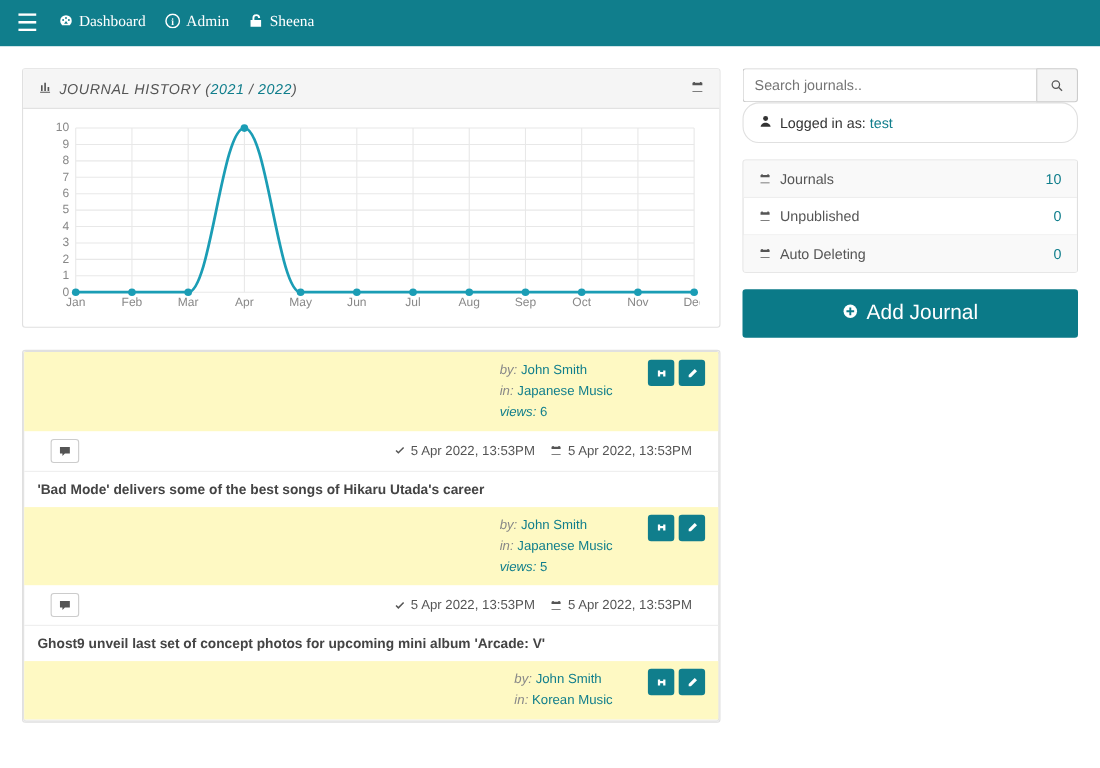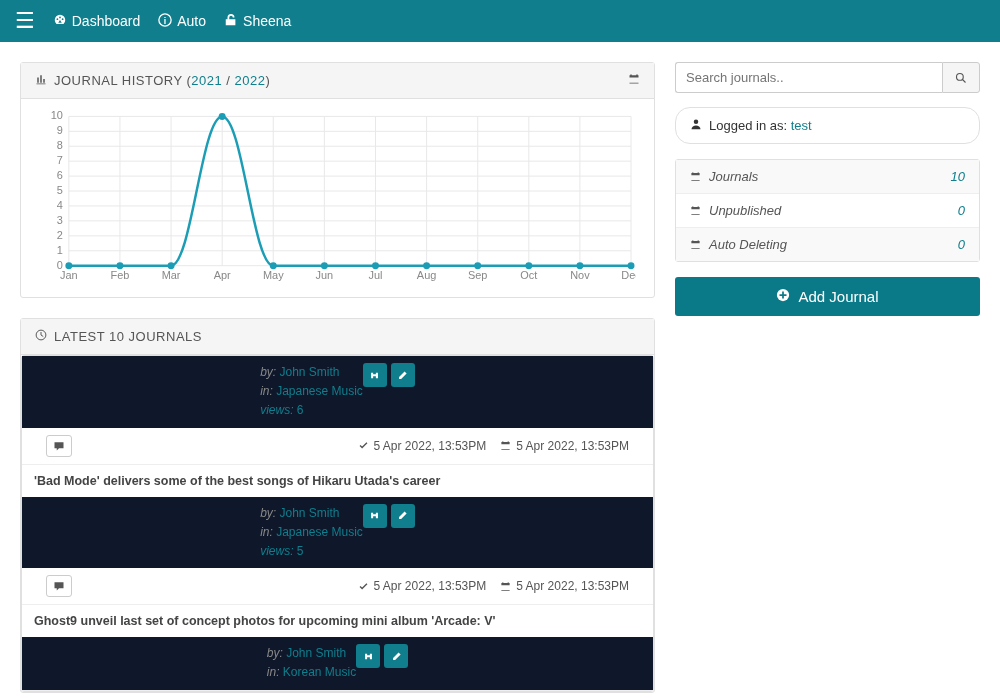--- a/index.html
+++ b/index.html
@@ -1,60 +1,60 @@
 <!DOCTYPE html>
 <html><head>
   <meta charset="utf-8">
   <style>
     * { margin: 0; padding: 0; box-sizing: border-box; }
     body { font-family: -apple-system, BlinkMacSystemFont, "Segoe UI", Arial, sans-serif; background: #fff; color: #333; font-size: 13px; }
     
     .topbar { background: #107e8c; color: #fff; height: 42px; display: flex; align-items: center; padding: 0 15px; }
     .menu-icon { font-size: 22px; cursor: pointer; margin-right: 18px; }
     .brand { font-size: 17px; font-weight: 400; flex: 1; }
-    .topnav { display: flex; gap: 18px; }
+    .topnav { display: flex; gap: 18px; font-family: Liberation Serif, serif; }
     .topnav a { color: #fff; text-decoration: none; font-size: 14px; display: flex; align-items: center; gap: 5px; cursor: pointer; }
     .topnav a svg { width: 14px; height: 14px; fill: #fff; }
     
     .container { display: flex; padding: 20px; gap: 20px; }
     .left-col { flex: 1; min-width: 0; }
     .right-col { width: 305px; }
     
     .panel { border: 1px solid #e0e0e0; border-radius: 3px; margin-bottom: 20px; }
     .panel-header { background: #f5f5f5; padding: 10px 14px; border-bottom: 1px solid #e0e0e0; display: flex; align-items: center; justify-content: space-between; color: #555; font-size: 13px; font-weight: 500; letter-spacing: 0.5px; }
-    .panel-header .title-part { display: flex; align-items: flex-end; gap: 7px; }
+    .panel-header .title-part { display: flex; align-items: flex-end; gap: 7px; font-style: italic; }
     .panel-header a { color: #107e8c; text-decoration: none; }
     .chart-body { padding: 12px 18px 8px 18px; }
     
     .chart-svg { width: 100%; height: 175px; }
     .chart-grid line { stroke: #e8e8e8; stroke-width: 1; }
     .chart-line { fill: none; stroke: #1b9db5; stroke-width: 2.5; }
     .chart-dot { fill: #1b9db5; }
     .axis-text { fill: #888; font-size: 11px; }
     
-    .search-group { display: flex; margin-bottom: 14px; }
+    .search-group { display: flex; margin-bottom: 0; }
     .search-input { flex: 1; border: 1px solid #ccc; border-right: none; padding: 7px 10px; border-radius: 3px 0 0 3px; font-size: 13px; outline: none; }
     .search-btn { width: 38px; border: 1px solid #ccc; background: #f5f5f5; border-radius: 0 3px 3px 0; cursor: pointer; display: flex; align-items: center; justify-content: center; }
     
     .info-card { border: 1px solid #e0e0e0; border-radius: 15px; padding: 10px 14px; margin-bottom: 15px; display: flex; align-items: center; gap: 7px; font-size: 13px; }
     .info-card a { color: #107e8c; text-decoration: none; }
     
     .stat-list { border: 1px solid #e0e0e0; border-radius: 3px; margin-bottom: 15px; }
-    .stat-item { display: flex; align-items: center; justify-content: space-between; padding: 9px 14px; border-bottom: 1px solid #eee; font-size: 13px; font-style: italic; }
+    .stat-item { display: flex; align-items: center; justify-content: space-between; padding: 9px 14px; border-bottom: 1px solid #eee; font-size: 13px; }
     .stat-item:last-child { border-bottom: none; }
     .stat-item:nth-child(odd) { background: #f9f9f9; }
     .stat-label { display: flex; align-items: center; gap: 8px; color: #555; }
     .stat-value { color: #107e8c; }
     
-    .add-btn { width: 100%; background: #0b7a88; color: #fff; border: none; padding: 11px; border-radius: 3px; font-size: 15px; cursor: pointer; display: flex; align-items: center; justify-content: center; gap: 8px; }
+    .add-btn { width: 100%; background: #0b7a88; color: #fff; border: none; padding: 11px; border-radius: 3px; font-size: 19px; cursor: pointer; display: flex; align-items: center; justify-content: center; gap: 8px; }
     
     .journal-list { border: 1px solid #e0e0e0; border-radius: 3px; }
     .journal-item { border-bottom: 1px solid #eee; }
     .ji-title { padding: 9px 12px; font-size: 12.5px; font-weight: 600; color: #444; }
-    .ji-meta { background: #0f172a; padding: 7px 12px; display: flex; justify-content: center; align-items: flex-start; }
+    .ji-meta { background: #fef9c3; padding: 7px 12px; display: flex; justify-content: flex-end; align-items: flex-start; gap: 32px; }
     .ji-meta-left { font-size: 12px; line-height: 1.6; }
     .ji-meta-left a { color: #107e8c; text-decoration: none; }
     .ji-meta-left .lbl { color: #888; font-style: italic; }
     .ji-actions { display: flex; gap: 4px; }
     .sq-btn { width: 24px; height: 24px; background: #107e8c; border-radius: 3px; display: flex; align-items: center; justify-content: center; cursor: pointer; }
     .sq-btn svg { width: 11px; height: 11px; fill: #fff; }
     .ji-footer { display: flex; justify-content: space-between; align-items: center; padding: 7px 24px; font-size: 12px; }
     .comment-btn { border: 1px solid #ccc; background: #fff; border-radius: 3px; width: 26px; height: 22px; display: flex; align-items: center; justify-content: center; cursor: pointer; }
     .ji-dates { display: flex; gap: 14px; color: #555; }
     .ji-dates span { display: flex; align-items: center; gap: 5px; }
@@ -72,21 +72,21 @@
       <span><svg viewBox="0 0 16 16">
             <path d="M8 2a6 6 0 00-6 6 6 6 0 002 4.5h8A6 6 0 0014 8a6 6 0 00-6-6zm0 2a1 1 0 110 2 1 1 0 010-2zM5 6a1 1 0 110 2 1 1 0 010-2zm6 0a1 1 0 110 2 1 1 0 010-2zM8 8l2 3H6l2-3z"></path>
           </svg></span>
       <span>Dashboard</span>
     </a>
     <a>
       <span><svg viewBox="0 0 16 16">
             <circle cx="8" cy="8" r="7" fill="none" stroke="#fff" stroke-width="1.5"></circle>
             <text x="8" y="12" text-anchor="middle" font-size="10" fill="#fff" font-weight="bold">i</text>
           </svg></span>
-      <span>Auto</span>
+      <span>Admin</span>
     </a>
     <a>
       <span><svg viewBox="0 0 16 16">
             <path d="M4 7V5a4 4 0 018 0h-2a2 2 0 00-4 0v2h7v7H2V7h2z"></path>
           </svg></span>
       <span>Sheena</span>
     </a>
   </div>
 </div>
 
@@ -174,29 +174,20 @@
               <text x="440.90909090909093" y="168" text-anchor="middle" class="axis-text">Sep</text>
               <text x="492.2727272727273" y="168" text-anchor="middle" class="axis-text">Oct</text>
               <text x="543.6363636363636" y="168" text-anchor="middle" class="axis-text">Nov</text>
               <text x="595" y="168" text-anchor="middle" class="axis-text">Dec</text>
             </g>
         </svg>
       </div>
     </div>
 
     <div class="panel">
-      <div class="panel-header">
-        <span class="title-part">
-          <span><svg class="icon-sm" viewBox="0 0 16 16" fill="#555">
-                <circle cx="8" cy="8" r="6.5" fill="none" stroke="#555" stroke-width="1.3"></circle>
-                <path d="M8 4v4l3 2" fill="none" stroke="#555" stroke-width="1.3"></path>
-              </svg></span>
-          <span>LATEST 10 JOURNALS</span>
-        </span>
-      </div>
       <div class="journal-list" id="journal-list">
           <div class="journal-item">
             <div class="ji-meta">
               <div class="ji-meta-left">
                 <div><span class="lbl">by:</span> <a>John Smith</a></div>
                 <div><span class="lbl">in:</span> <a>Japanese Music</a></div>
                 <div><a><span class="lbl" style="color:#107e8c">views:</span> 6</a></div>
               </div>
               <div class="ji-actions">
                 <span class="sq-btn">

